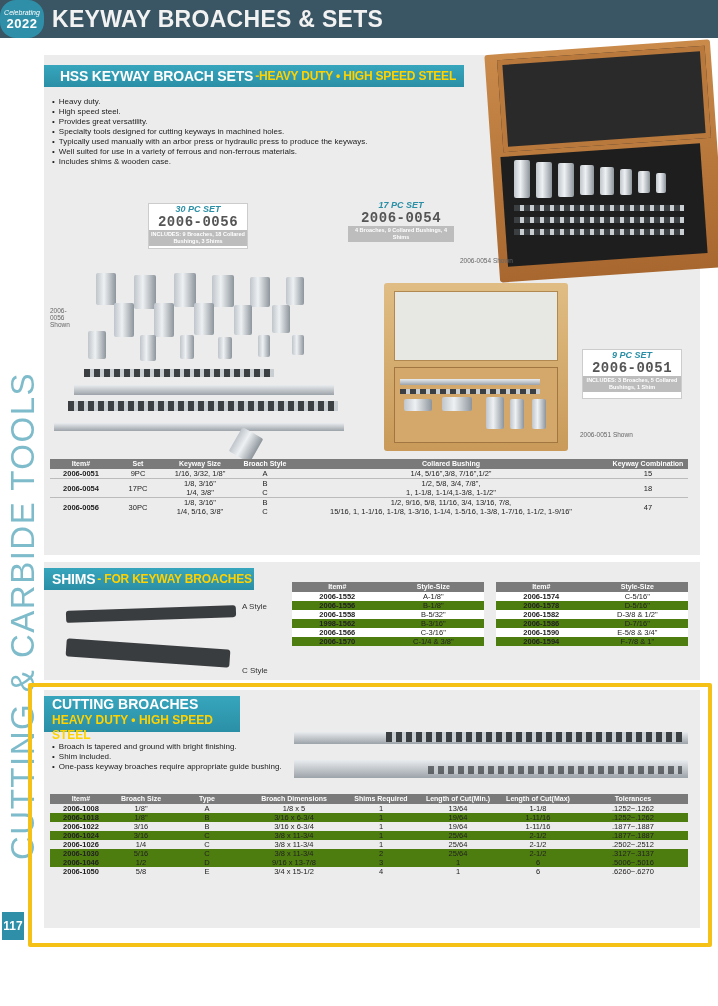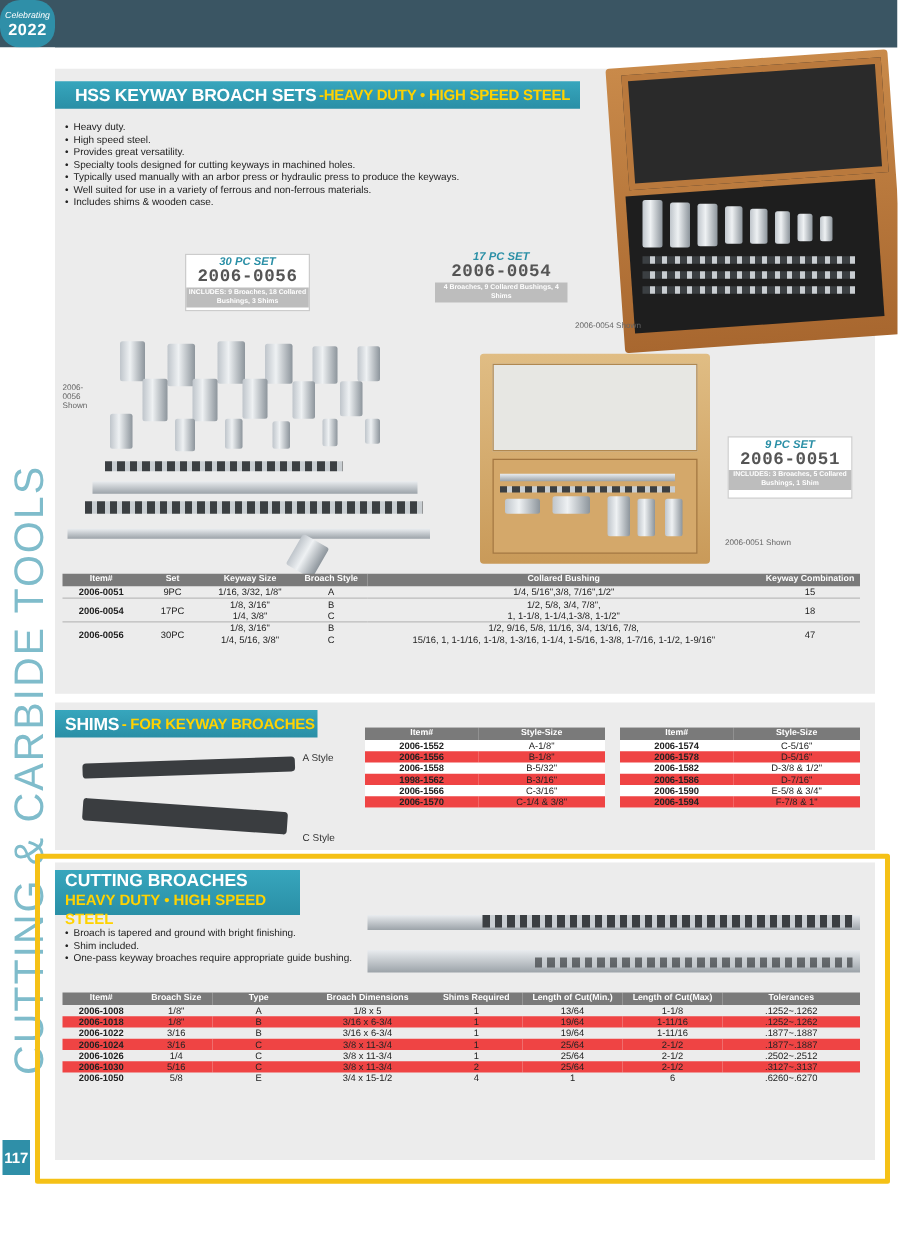--- a/index.html
+++ b/index.html
@@ -31,21 +31,21 @@
   .setcard .pc { color: #2a8fa6; font-size: 9px; font-weight: bold; font-style: italic; }
   .setcard .num { color: #555; font-size: 14px; font-weight: bold; font-family: "Liberation Mono", monospace; letter-spacing: 0.5px; }
   .setcard .inc { background: #bdbdbd; color: #fff; font-size: 5.5px; line-height: 7px; padding: 1px 2px; font-weight: bold; }
   .caption { position: absolute; font-size: 6.5px; color: #666; }
 
   
   table { border-collapse: collapse; position: absolute; font-size: 7.5px; }
   th { background: #7a7a7a; color: #fff; font-weight: bold; font-size: 7px; line-height: 8px; padding: 1px 2px; }
   td { padding: 0 2px; line-height: 9px; text-align: center; color: #222; }
   td.item { font-weight: bold; }
-  tr.alt td { background: #ef4444; }
+  tr.alt td { background: #4d7c0f; }
   tr.bt td { border-top: 1px solid #bbb; }
 
   
   .ph-case { position: absolute; background: linear-gradient(#c98a4a, #a8672f); border-radius: 3px; }
   .ph-lid { position: absolute; background: #2a2a2a; border: 5px solid #b9793d; }
   .ph-velvet { position: absolute; background: #1e1e1e; }
   .ph-metal { position: absolute; background: linear-gradient(90deg, #bfc5cb, #eef1f3 40%, #8d959c); border-radius: 2px; }
   .ph-bar { position: absolute; background: linear-gradient(#e9ecef, #9ca3a9); }
   .ph-teeth { position: absolute; background: repeating-linear-gradient(90deg, #3b3f42 0 6px, #c9ced2 6px 10px); }
   .ph-shim { position: absolute; background: #3a3d40; border-radius: 3px; }
@@ -54,20 +54,21 @@
   .highlight { position: absolute; left: 28px; top: 683px; width: 684px; height: 264px; border: 4px solid #f5c116; border-radius: 2px; }
 </style>
 </head>
 <body>
 
 <div class="header">
   <div class="badge">
     <span class="b1">Celebrating</span>
     <span class="b2">2022</span>
   </div>
+  <div class="page-title">KEYWAY BROACHES &amp; SETS</div>
 </div>
 
 <div class="side-strip"></div>
 <div class="side-text">CUTTING &amp; CARBIDE TOOLS</div>
 <div class="page-num">117</div>
 
 <div class="panel" style="left:44px; top:55px; width:656px; height:500px;">
   <div class="panel-title" style="top:10px; width:420px;justify-content:center;">
     <span>HSS KEYWAY BROACH SETS</span>
     <span class="sub">-HEAVY DUTY • HIGH SPEED STEEL</span>
@@ -372,20 +373,30 @@
       <tr class="alt">
           <td class="item">2006-1030</td>
           <td>5/16</td>
           <td>C</td>
           <td>3/8 x 11-3/4</td>
           <td>2</td>
           <td>25/64</td>
           <td>2-1/2</td>
           <td>.3127~.3137</td>
         </tr>
+      <tr class="alt">
+          <td class="item">2006-1046</td>
+          <td>1/2</td>
+          <td>D</td>
+          <td>9/16 x 13-7/8</td>
+          <td>3</td>
+          <td>1</td>
+          <td>6</td>
+          <td>.5006~.5016</td>
+        </tr>
       <tr>
           <td class="item">2006-1050</td>
           <td>5/8</td>
           <td>E</td>
           <td>3/4 x 15-1/2</td>
           <td>4</td>
           <td>1</td>
           <td>6</td>
           <td>.6260~.6270</td>
         </tr>

